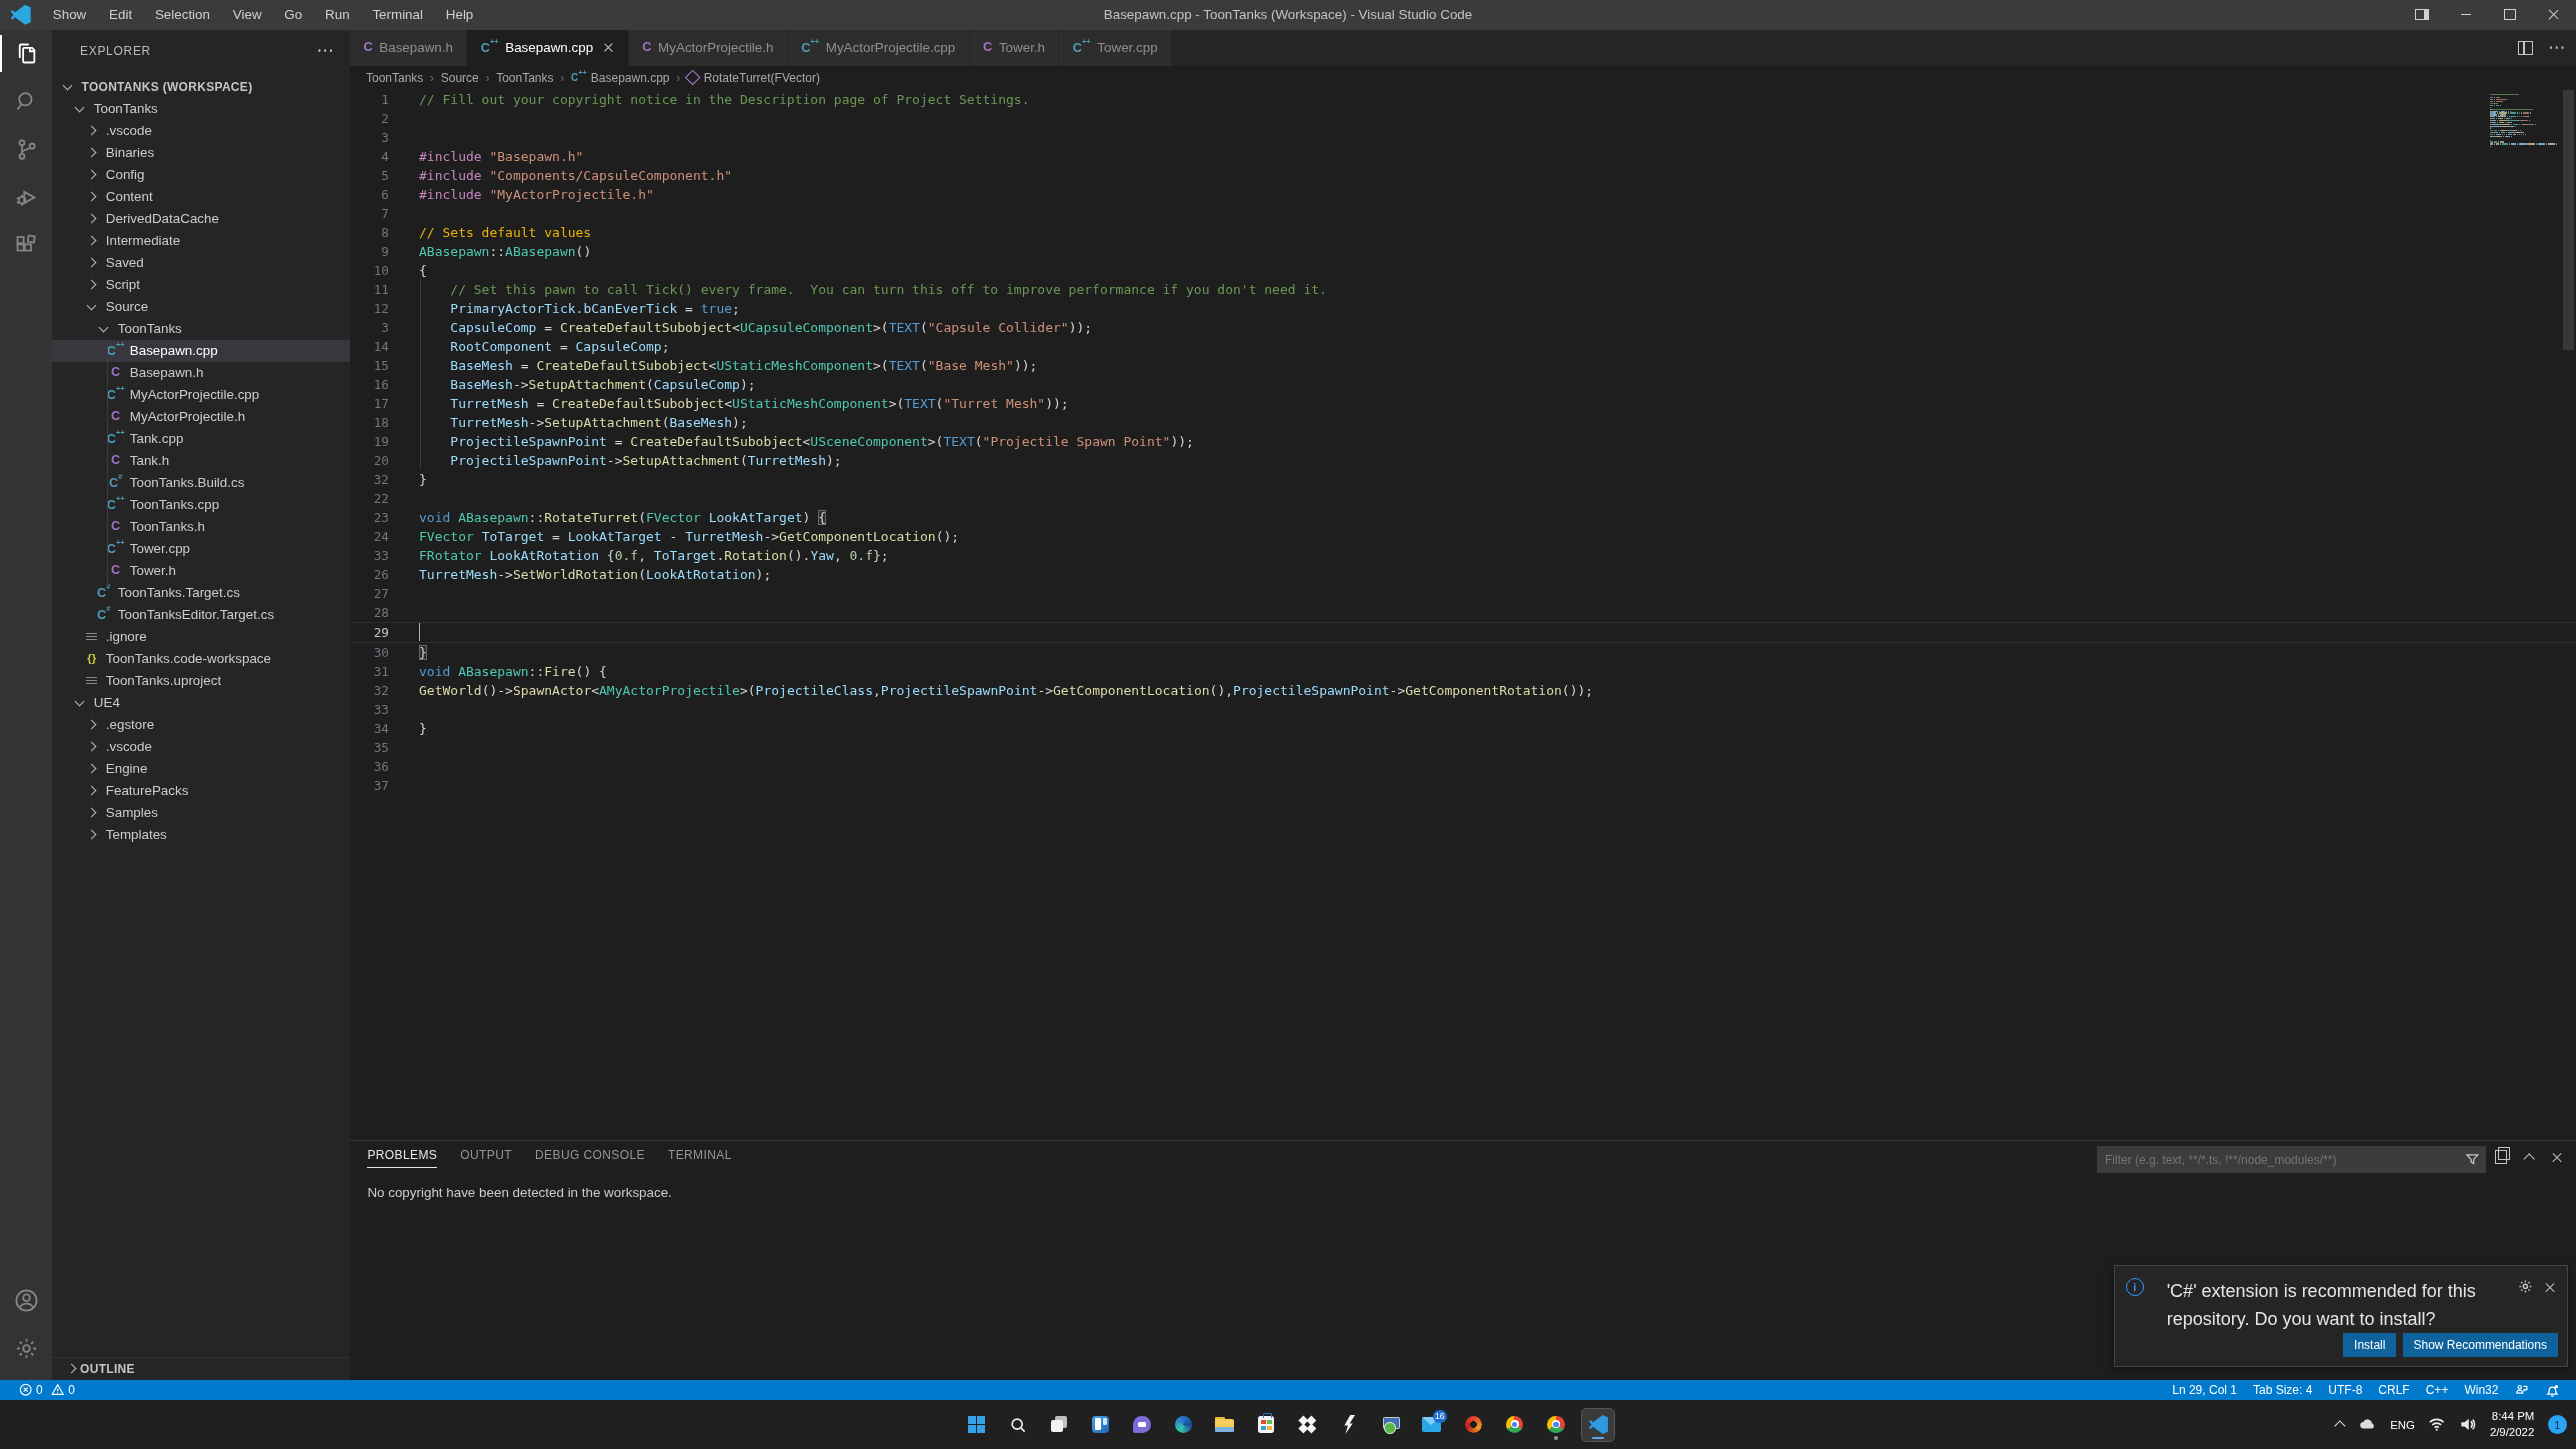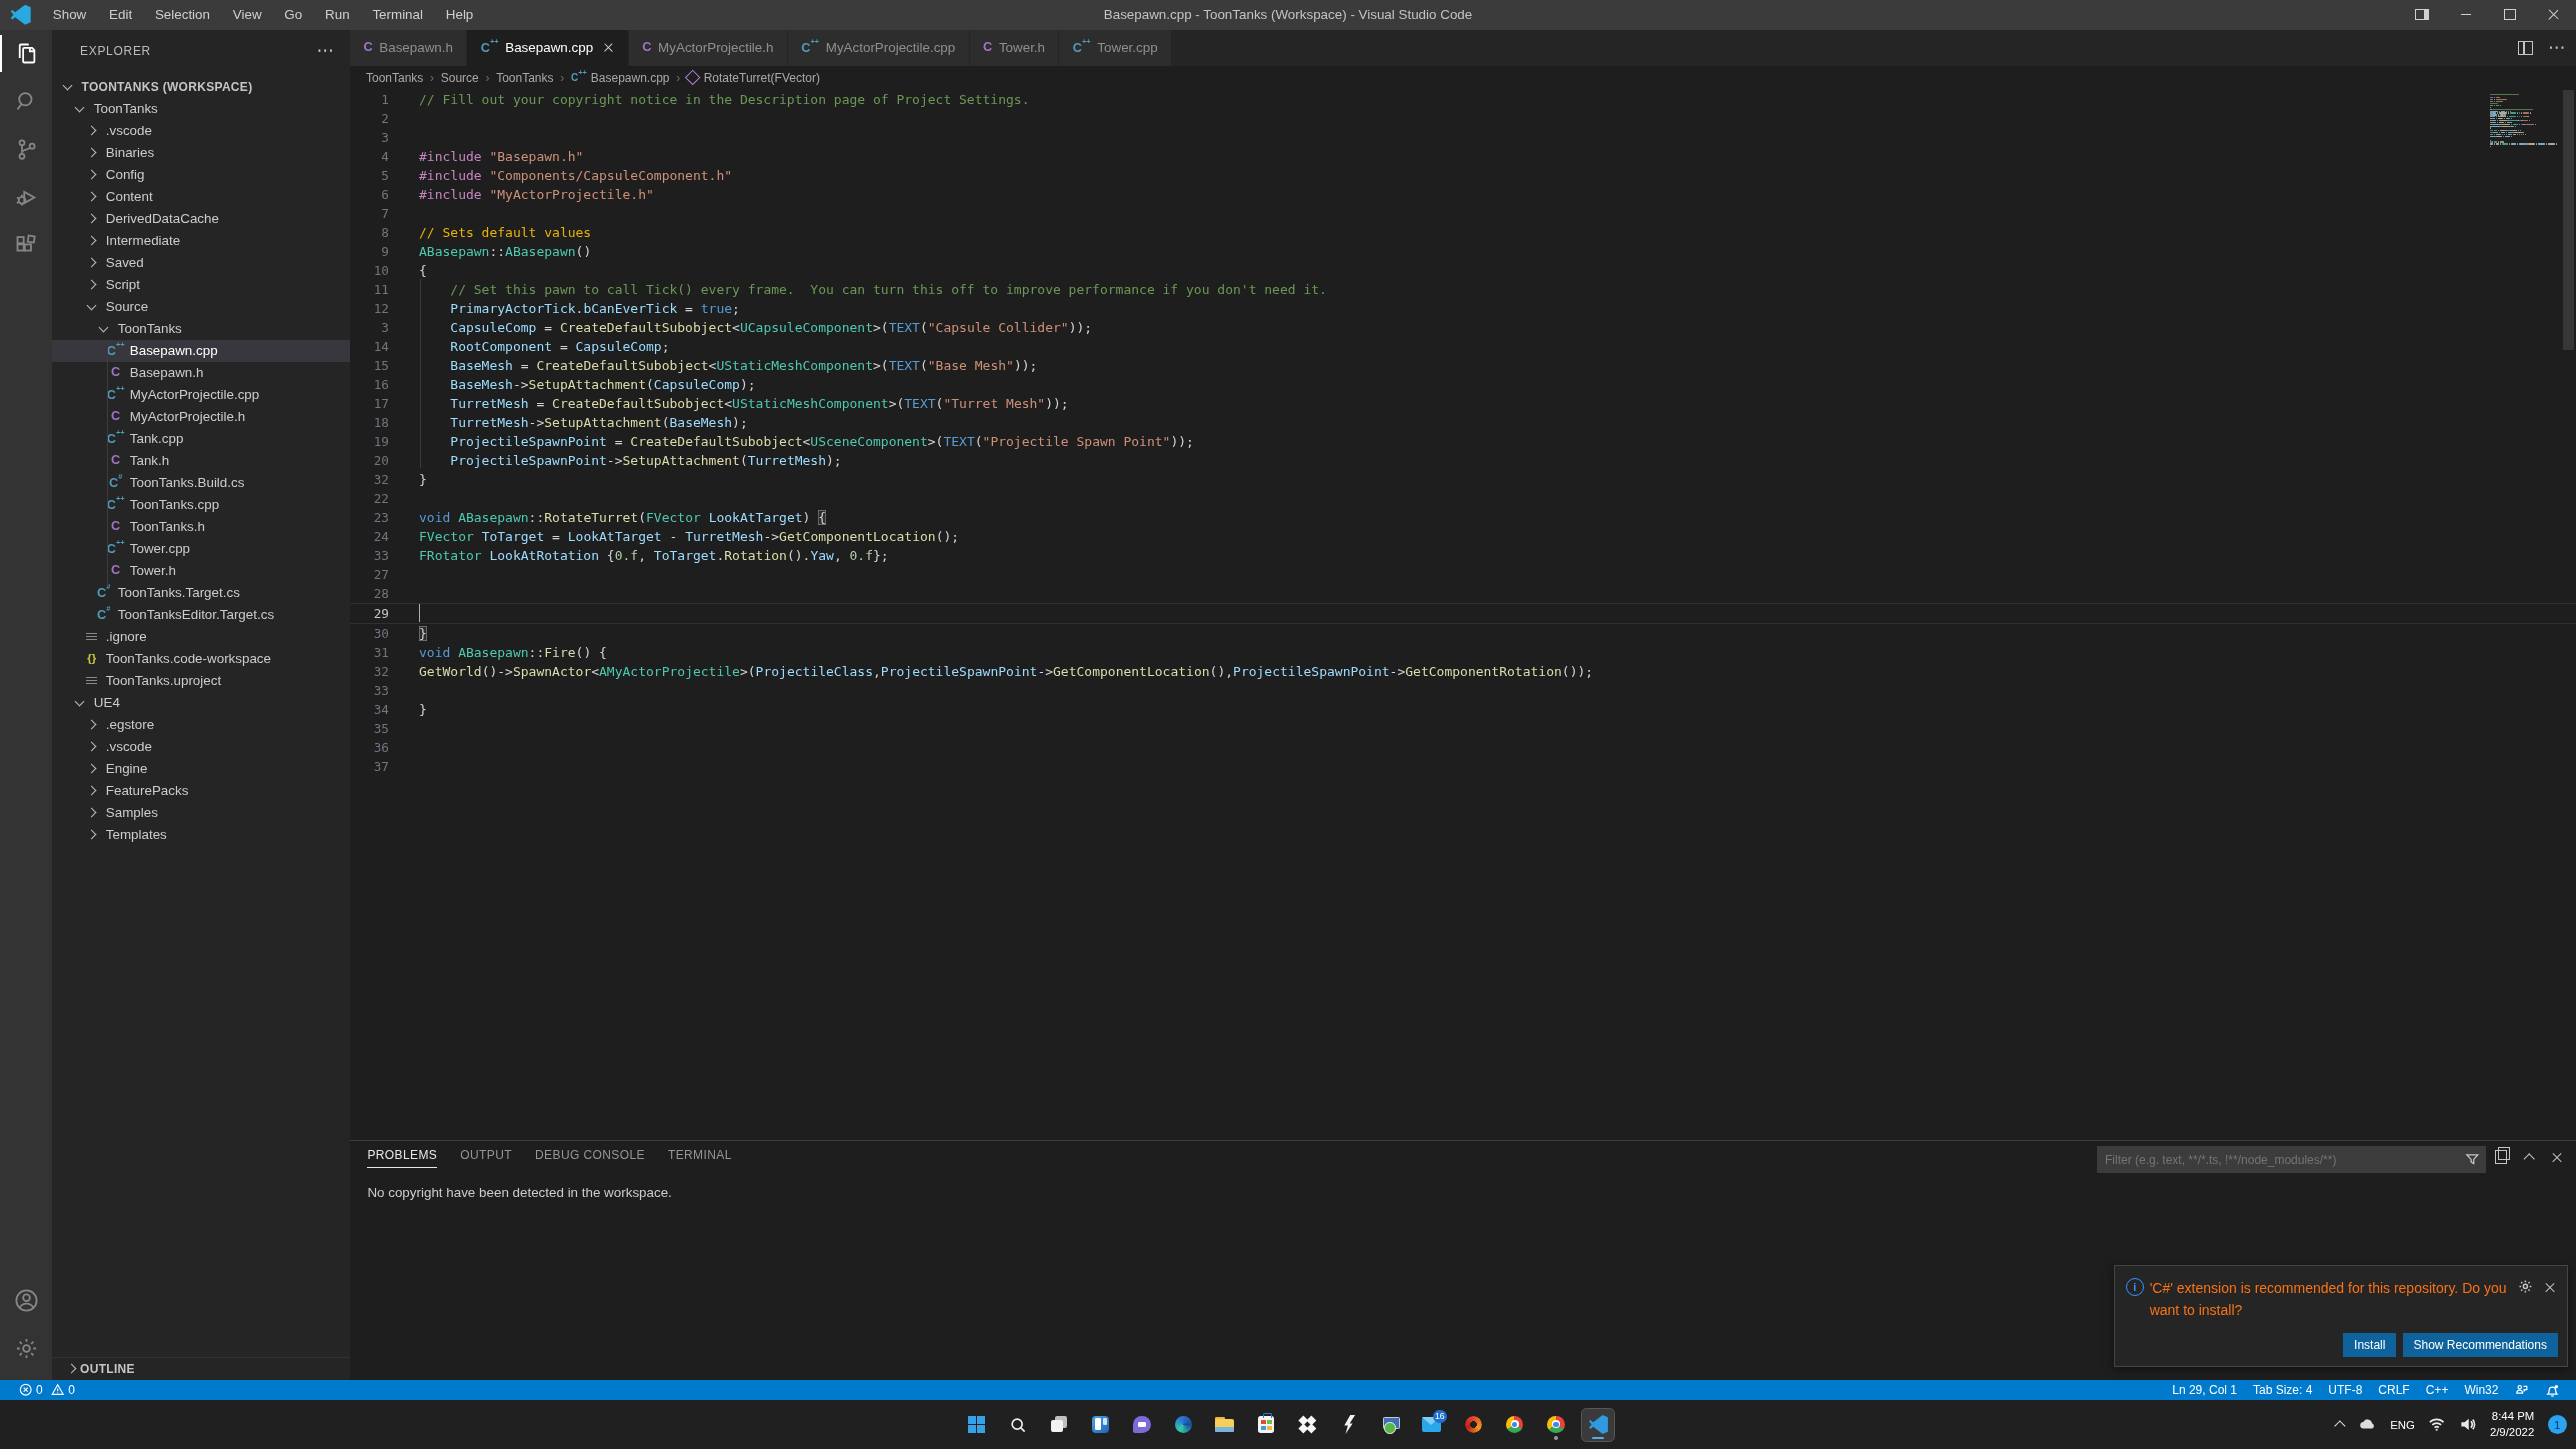--- a/index.html
+++ b/index.html
@@ -98,21 +98,21 @@
   
   .statusbar{position:absolute;left:0;top:1380px;width:2576px;height:20px;display:flex;align-items:center;color:#ffffff;font-size:12px;}
   .sb-left{display:flex;align-items:center;margin-left:10.7px;gap:4px;}
   .sb-right{margin-left:auto;display:flex;align-items:center;margin-right:8px;}
   .sb-item{padding:0 8px;display:flex;align-items:center;gap:4px;}
   .statusbar svg{stroke:#ffffff;fill:none;stroke-width:1.4;}
   
   .toast{position:absolute;left:2114px;top:1265px;width:452px;height:100px;background:#252526;border:0.7px solid #454545;box-shadow:0 2.7px 9.4px rgba(0,0,0,.5);}
   .toast-row{display:flex;align-items:flex-start;padding:10.7px 10.7px 0 10.7px;}
   .info-ic{width:16px;height:16px;border-radius:50%;border:1.3px solid #3794ff;color:#3794ff;font-size:10.7px;font-weight:bold;display:flex;align-items:center;justify-content:center;flex:none;margin-top:1.3px;}
-  .toast-msg{flex:1;font-size:14px;line-height:1.6;margin:0 6px;color:#f97316;width:315px;}
+  .toast-msg{flex:1;font-size:18px;line-height:1.6;margin:0 23px;color:#e5e5e5;width:315px;}
   .toast-icons{display:flex;gap:12px;align-items:center;margin-top:2.7px;}
   .toast-btns{position:absolute;right:9.4px;bottom:9.4px;display:flex;gap:6.7px;}
   .btn{background:#0e639c;color:#ffffff;font-size:12px;padding:4.7px 10.7px;border:0;font-family:"Liberation Sans",sans-serif;}
   .gear-sm svg{stroke:#c5c5c5;fill:none;stroke-width:1.6;}
   
   .taskbar{position:absolute;left:0;top:1400px;width:2576px;height:49px;background:#202020;}
   .tb-center{position:absolute;left:0;right:0;top:0;height:49px;display:flex;align-items:center;justify-content:center;gap:9.4px;}
   .tb-ic{width:32px;height:32px;display:flex;align-items:center;justify-content:center;position:relative;border-radius:5.4px;}
   .tb-ic.active{background:#3a3a3a;border:0.7px solid #565656;}
   .tb-ic.active:after{content:"";position:absolute;bottom:1.3px;left:9.4px;width:12px;height:2.7px;border-radius:2px;background:#5ea8e8;}
@@ -627,20 +627,25 @@
           </div>
           <div class="code-row">
             <div class="ln">24</div>
             <div class="lgap"></div>
             <div class="lc"><span style="color: rgb(78, 201, 176);">FVector</span><span style="color: rgb(212, 212, 212);"> </span><span style="color: rgb(156, 220, 254);">ToTarget</span><span style="color: rgb(212, 212, 212);"> = </span><span style="color: rgb(156, 220, 254);">LookAtTarget</span><span style="color: rgb(212, 212, 212);"> - </span><span style="color: rgb(156, 220, 254);">TurretMesh</span><span style="color: rgb(212, 212, 212);">-&gt;</span><span style="color: rgb(220, 220, 170);">GetComponentLocation</span><span style="color: rgb(212, 212, 212);">();</span></div>
           </div>
           <div class="code-row">
             <div class="ln">33</div>
             <div class="lgap"></div>
             <div class="lc"><span style="color: rgb(78, 201, 176);">FRotator</span><span style="color: rgb(212, 212, 212);"> </span><span style="color: rgb(156, 220, 254);">LookAtRotation</span><span style="color: rgb(212, 212, 212);"> {</span><span style="color: rgb(181, 206, 168);">0.f</span><span style="color: rgb(212, 212, 212);">, </span><span style="color: rgb(156, 220, 254);">ToTarget</span><span style="color: rgb(212, 212, 212);">.</span><span style="color: rgb(220, 220, 170);">Rotation</span><span style="color: rgb(212, 212, 212);">().</span><span style="color: rgb(156, 220, 254);">Yaw</span><span style="color: rgb(212, 212, 212);">, </span><span style="color: rgb(181, 206, 168);">0.f</span><span style="color: rgb(212, 212, 212);">};</span></div>
+          </div>
+          <div class="code-row">
+            <div class="ln">26</div>
+            <div class="lgap"></div>
+            <div class="lc"><span style="color: rgb(156, 220, 254);">TurretMesh</span><span style="color: rgb(212, 212, 212);">-&gt;</span><span style="color: rgb(220, 220, 170);">SetWorldRotation</span><span style="color: rgb(212, 212, 212);">(</span><span style="color: rgb(156, 220, 254);">LookAtRotation</span><span style="color: rgb(212, 212, 212);">);</span></div>
           </div>
           <div class="code-row">
             <div class="ln">27</div>
             <div class="lgap"></div>
             <div class="lc"></div>
           </div>
           <div class="code-row">
             <div class="ln">28</div>
             <div class="lgap"></div>
             <div class="lc"></div>

